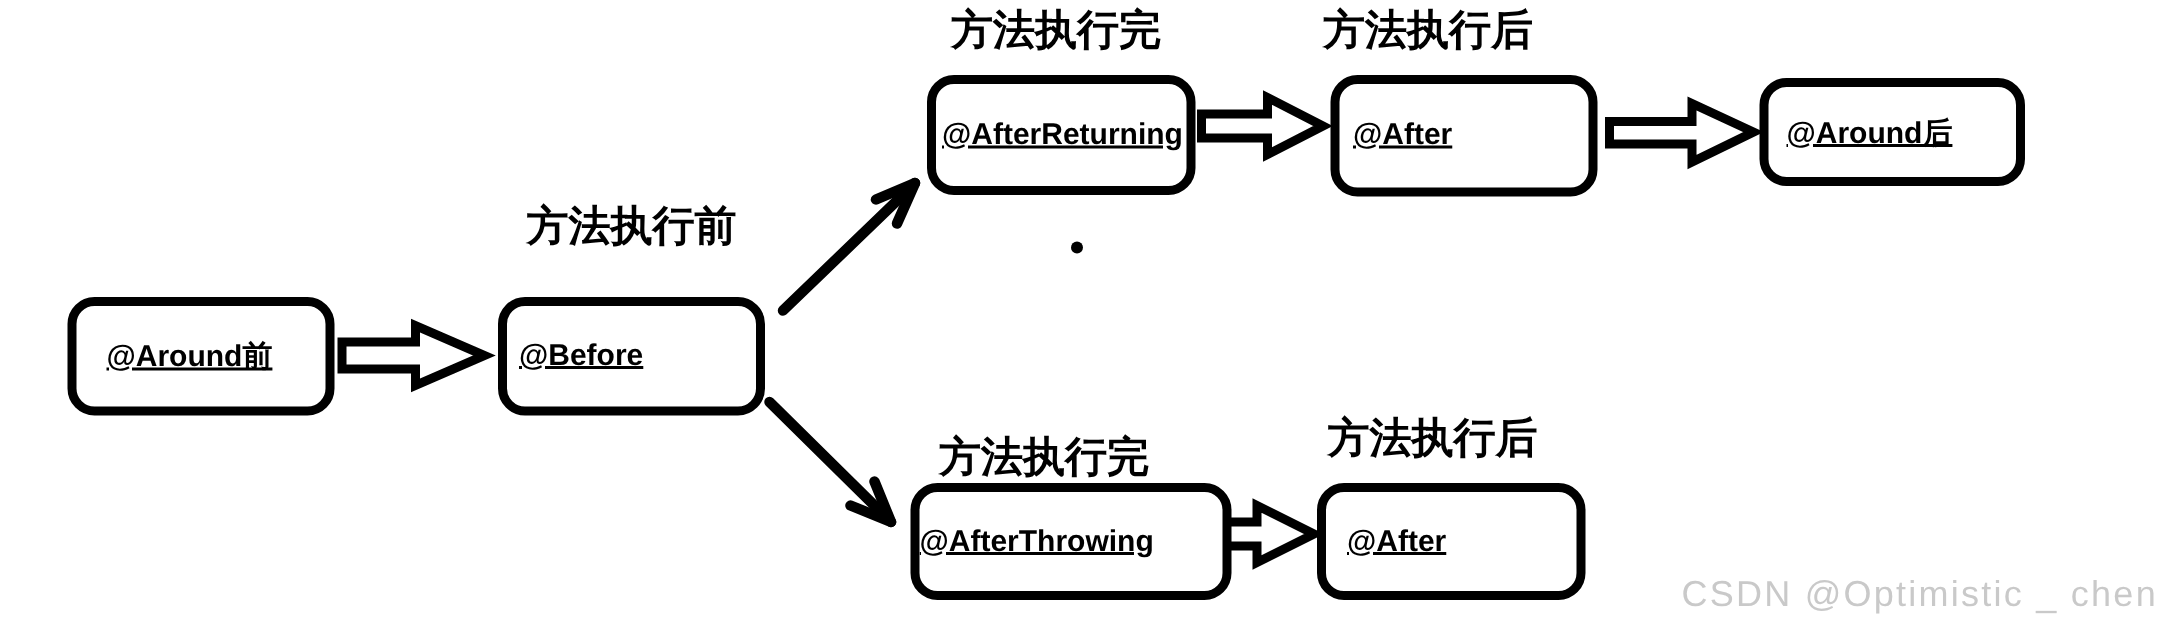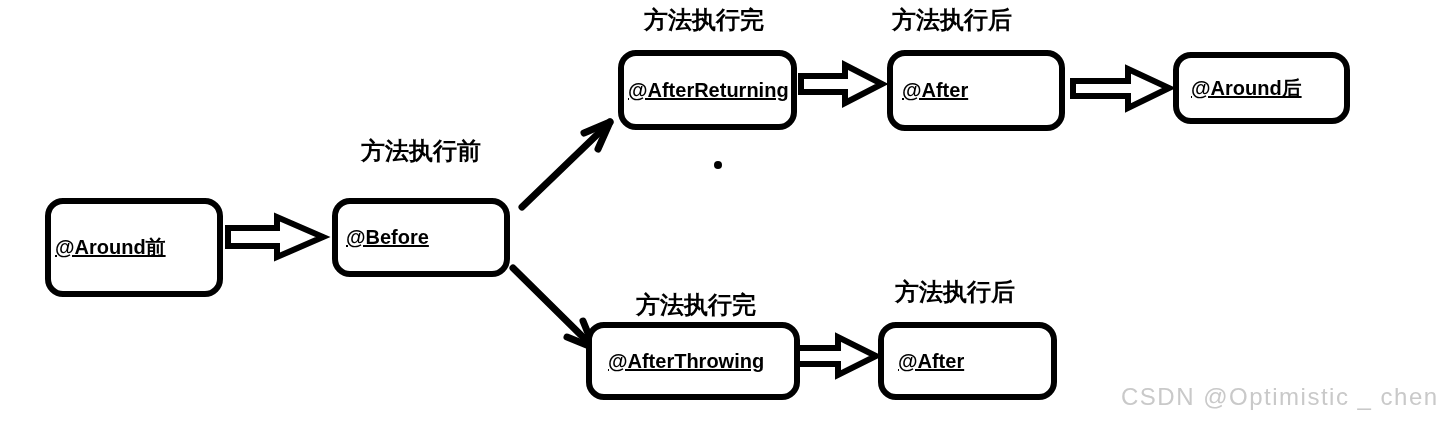--- a/index.html
+++ b/index.html
@@ -27,21 +27,21 @@
     font-weight: 700;
     font-size: 20px;
     color: #000000;
     white-space: nowrap;
     overflow: hidden;
     text-decoration: underline;
   }
   .caption {
     position: absolute;
     font-weight: 700;
-    font-size: 24px;
+    font-size: 28px;
     color: #000000;
     text-align: center;
     white-space: nowrap;
     line-height: 20px;
   }
   .watermark {
     position: absolute;
     left: 1121px;
     top: 385px;
     font-size: 24px;
@@ -80,23 +80,23 @@
 
     <circle cx="718" cy="165" r="4" fill="#000000"></circle>
   </svg>
 
   <div class="caption" style="left:350px; top:141px; width:142px;">方法执行前</div>
   <div class="caption" style="left:633px; top:10px; width:142px;">方法执行完</div>
   <div class="caption" style="left:881px; top:10px; width:142px;">方法执行后</div>
   <div class="caption" style="left:611px; top:295px; width:170px;">方法执行完</div>
   <div class="caption" style="left:884px; top:282px; width:142px;">方法执行后</div>
 
-  <div class="node" style="left:45px; top:198px; width:178px; height:99px; padding-left:4px;">@Around前</div>
+  <div class="node" style="left:45px; top:198px; width:178px; height:79px; padding-left:20px;">@Around前</div>
   <div class="node" style="left:332px; top:198px; width:178px; height:79px; padding-left:8px;">@Before</div>
   <div class="node" style="left:618px; top:50px; width:179px; height:80px; padding-left:4px;">@AfterReturning</div>
   <div class="node" style="left:887px; top:50px; width:178px; height:81px; padding-left:9px;">@After</div>
   <div class="node" style="left:1173px; top:52px; width:177px; height:72px; padding-left:12px;">@Around后</div>
-  <div class="node" style="left:586px; top:322px; width:214px; height:78px; padding-left:16px;">@AfterThrowing</div>
+  <div class="node" style="left:607px; top:322px; width:214px; height:78px; padding-left:0;">@AfterThrowing</div>
   <div class="node" style="left:878px; top:322px; width:179px; height:78px; padding-left:14px;">@After</div>
 
   <div class="watermark">CSDN @Optimistic _ chen</div>
 
 </div>
 
 </body></html>

